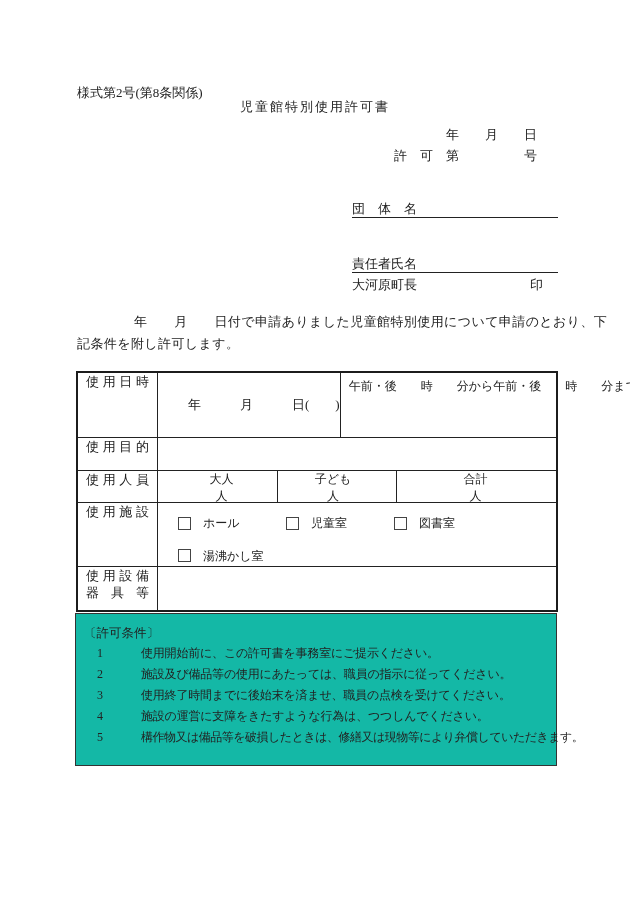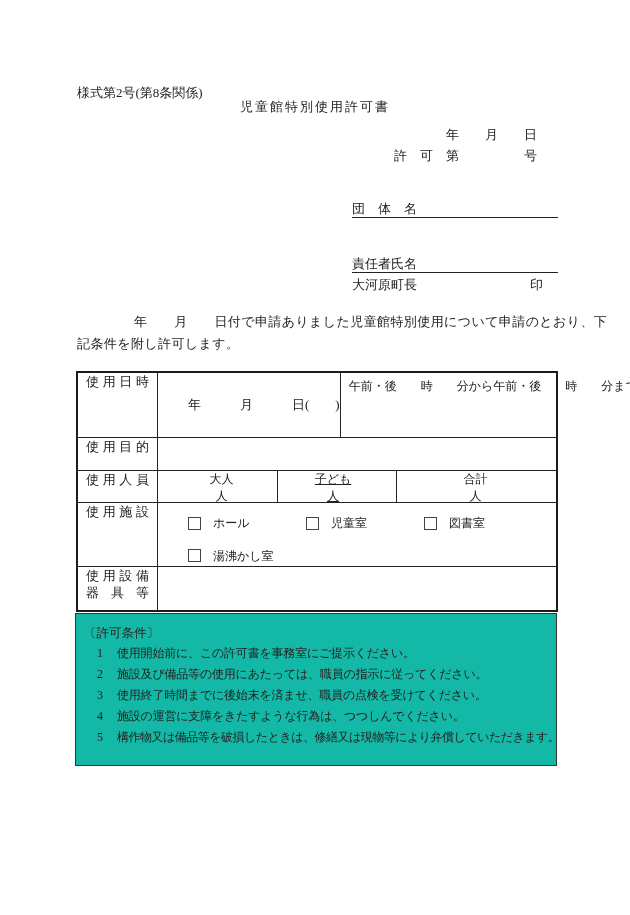--- a/index.html
+++ b/index.html
@@ -36,33 +36,33 @@
   .flex1{flex:1;}
   .date-cell{width:217px;border-right:1px solid #222;display:flex;align-items:center;
     justify-content:center;font-size:13px;padding-left:30px;white-space:nowrap;}
   .time-cell{flex:1;display:flex;flex-direction:row;justify-content:center;
     padding-left:8px;line-height:27px;white-space:nowrap;}
   .people-cell{display:flex;align-items:center;justify-content:flex-start;
     box-sizing:border-box;padding:0 16px 0 24px;flex-direction:column;}
   .people-cell.c2{padding-left:8px;}
   .people-cell.c3{padding:0 10px 0 8px;}
   .c1{width:120px;border-right:1px solid #222;}
-  .c2{width:119px;border-right:1px solid #222;text-decoration:underline;}
+  .c2{width:119px;border-right:1px solid #222;}
   .c3{flex:1;}
   .facility-cell{flex:1;padding:5px 0 0 20px;line-height:30px;white-space:nowrap;}
-  .fac-item{display:inline-flex;align-items:center;margin-left:10px;}
+  .fac-item{display:inline-flex;align-items:center;}
   .fac-item.w{width:105px;}
   .cb{width:11px;height:11px;border:1px solid #444;display:inline-block;margin-right:12px;flex-shrink:0;}
   
   .cond-box{left:75px;top:613px;width:482px;height:153px;border:1px solid #333;
     box-sizing:border-box;padding:9px 0 0 8px;background:#14b8a6;}
   .cond-heading{font-size:12.5px;line-height:20px;}
   .cond-item{display:flex;margin-left:13px;line-height:21px;font-size:12px;white-space:nowrap;}
   .cond-num{width:20px;flex-shrink:0;}
-  .cond-text{letter-spacing:-0.2px;}
+  .cond-text{letter-spacing:-0.2px;margin-left:24px;}
   .cond-item:last-child .cond-text{letter-spacing:-0.5px;}
 </style>
 </head>
 <body>
 
 <div class="page">
 
   <div class="abs doc-number">様式第2号(第8条関係)</div>
   <div class="abs doc-title">児童館特別使用許可書</div>
   <div class="abs date-line">年　　月　　日</div>

